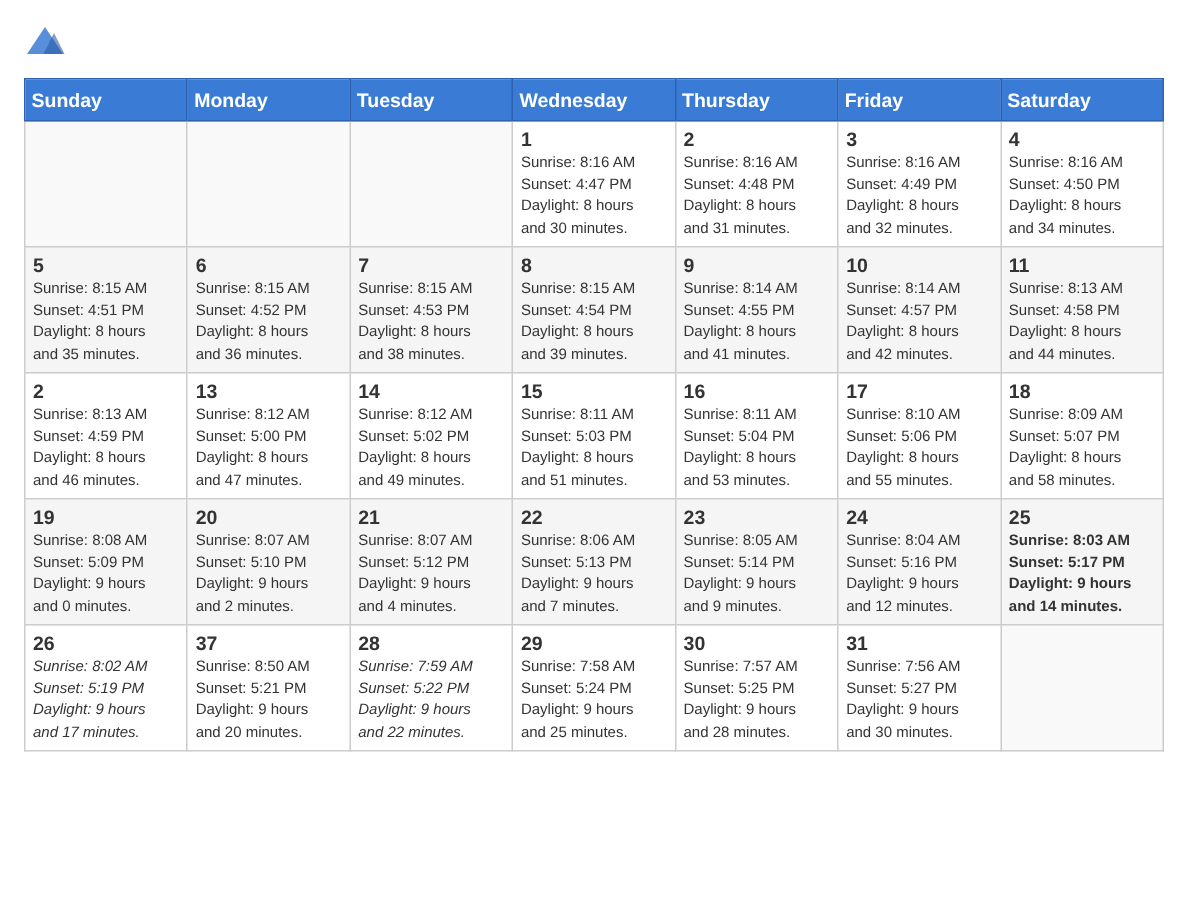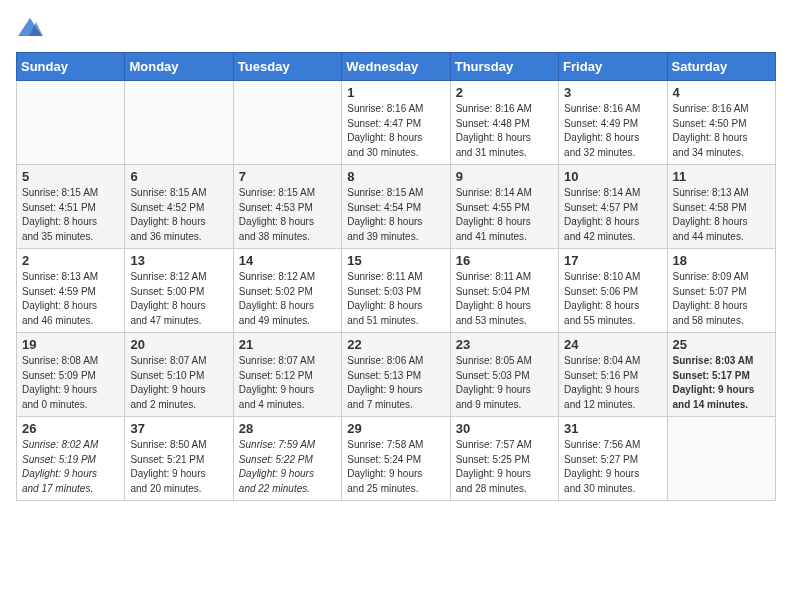--- a/index.html
+++ b/index.html
@@ -285,21 +285,21 @@
         <td>
           <span class="day-number">22</span>
           <div class="day-info" style="white-space: pre-line;">Sunrise: 8:06 AM
 Sunset: 5:13 PM
 Daylight: 9 hours
 and 7 minutes.</div>
         </td>
         <td>
           <span class="day-number">23</span>
           <div class="day-info" style="white-space: pre-line;">Sunrise: 8:05 AM
-Sunset: 5:03 PM
+Sunset: 5:14 PM
 Daylight: 9 hours
 and 9 minutes.</div>
         </td>
         <td>
           <span class="day-number">24</span>
           <div class="day-info" style="white-space: pre-line;">Sunrise: 8:04 AM
 Sunset: 5:16 PM
 Daylight: 9 hours
 and 12 minutes.</div>
         </td>

